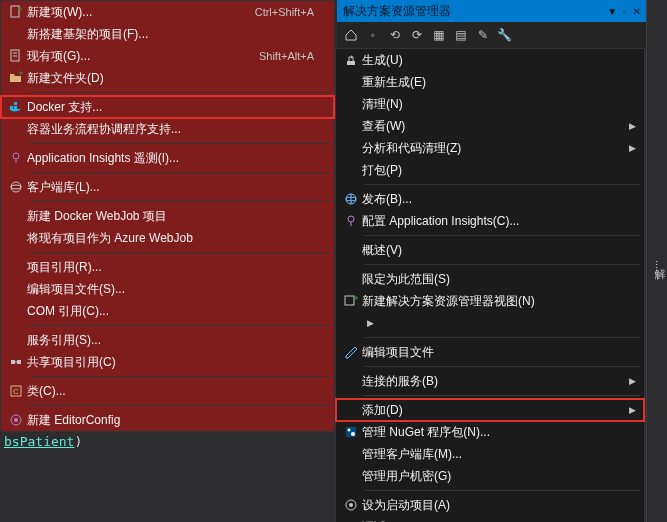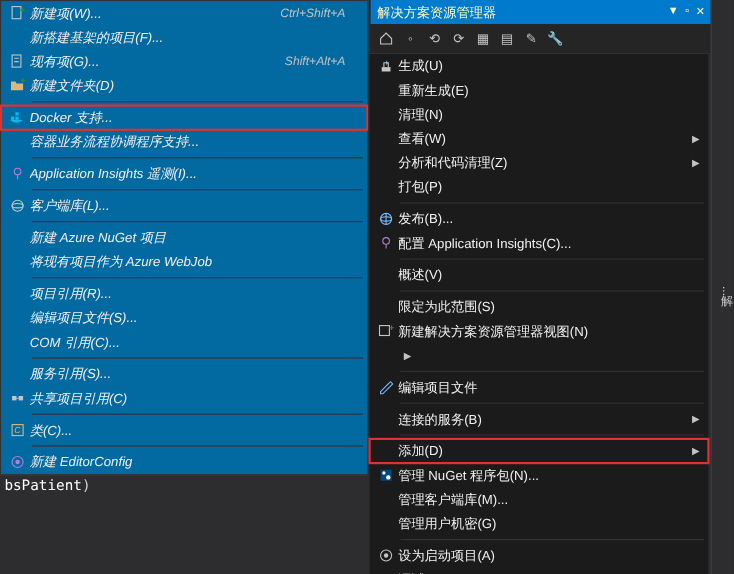--- a/index.html
+++ b/index.html
@@ -12,24 +12,23 @@
     width: 667px;
     height: 522px;
     overflow: hidden;
     position: relative;
   }
   .left-menu {
     position: absolute;
     left: 0;
     top: 0;
     width: 335px;
-    background: #0369a1;
+    background: #7f1d1d;
     border: 1px solid #333337;
     box-sizing: border-box;
-    font-style: italic;
   }
   .right-menu {
     position: absolute;
     left: 335px;
     top: 48px;
     width: 310px;
     background: #1b1b1c;
     border: 1px solid #333337;
     box-sizing: border-box;
   }
@@ -75,21 +74,21 @@
   }
   .solution-explorer-header {
     position: absolute;
     left: 337px;
     top: 0;
     width: 310px;
     height: 22px;
     background: #007acc;
     display: flex;
     align-items: center;
-    color: #fef9c3;
+    color: #0f172a;
     padding: 0 6px;
     box-sizing: border-box;
   }
   .se-title { flex: 1; }
   .se-icons { display: flex; gap: 6px; font-size: 10px; }
   .se-toolbar {
     position: absolute;
     left: 337px;
     top: 22px;
     width: 310px;
@@ -108,21 +107,21 @@
   }
   .code-behind {
     position: absolute;
     left: 0;
     top: 432px;
     font-family: Consolas, monospace;
     font-size: 13px;
     padding: 2px 4px;
     color: #d4d4d4;
   }
-  .code-behind .type { color: #ffffff; }
+  .code-behind .type { color: #5eead4; text-decoration: underline; }
   .code-behind .paren { color: #d4d4d4; }
   .right-vbar {
     position: absolute;
     right: 0;
     top: 0;
     width: 20px;
     height: 522px;
     background: #2d2d30;
     border-left: 1px solid #3f3f46;
     writing-mode: vertical-rl;
@@ -244,21 +243,21 @@
           <circle cx="8" cy="8" r="5" fill="none" stroke="#c5c5c5"></circle>
           <ellipse cx="8" cy="8" rx="5" ry="2" fill="none" stroke="#c5c5c5"></ellipse>
         </svg>
       </span>
       <span class="label-col">客户端库(L)...</span>
       <span class="arrow-col"></span>
     </div>
     <div class="separator"></div>
     <div class="menu-item">
       <span class="icon-col"></span>
-      <span class="label-col">新建 Azure NuGet 项目</span>
+      <span class="label-col">新建 Docker WebJob 项目</span>
       <span class="arrow-col"></span>
     </div>
     <div class="menu-item">
       <span class="icon-col"></span>
       <span class="label-col">将现有项目作为 Azure WebJob</span>
       <span class="arrow-col"></span>
     </div>
     <div class="separator"></div>
     <div class="menu-item">
       <span class="icon-col"></span>

